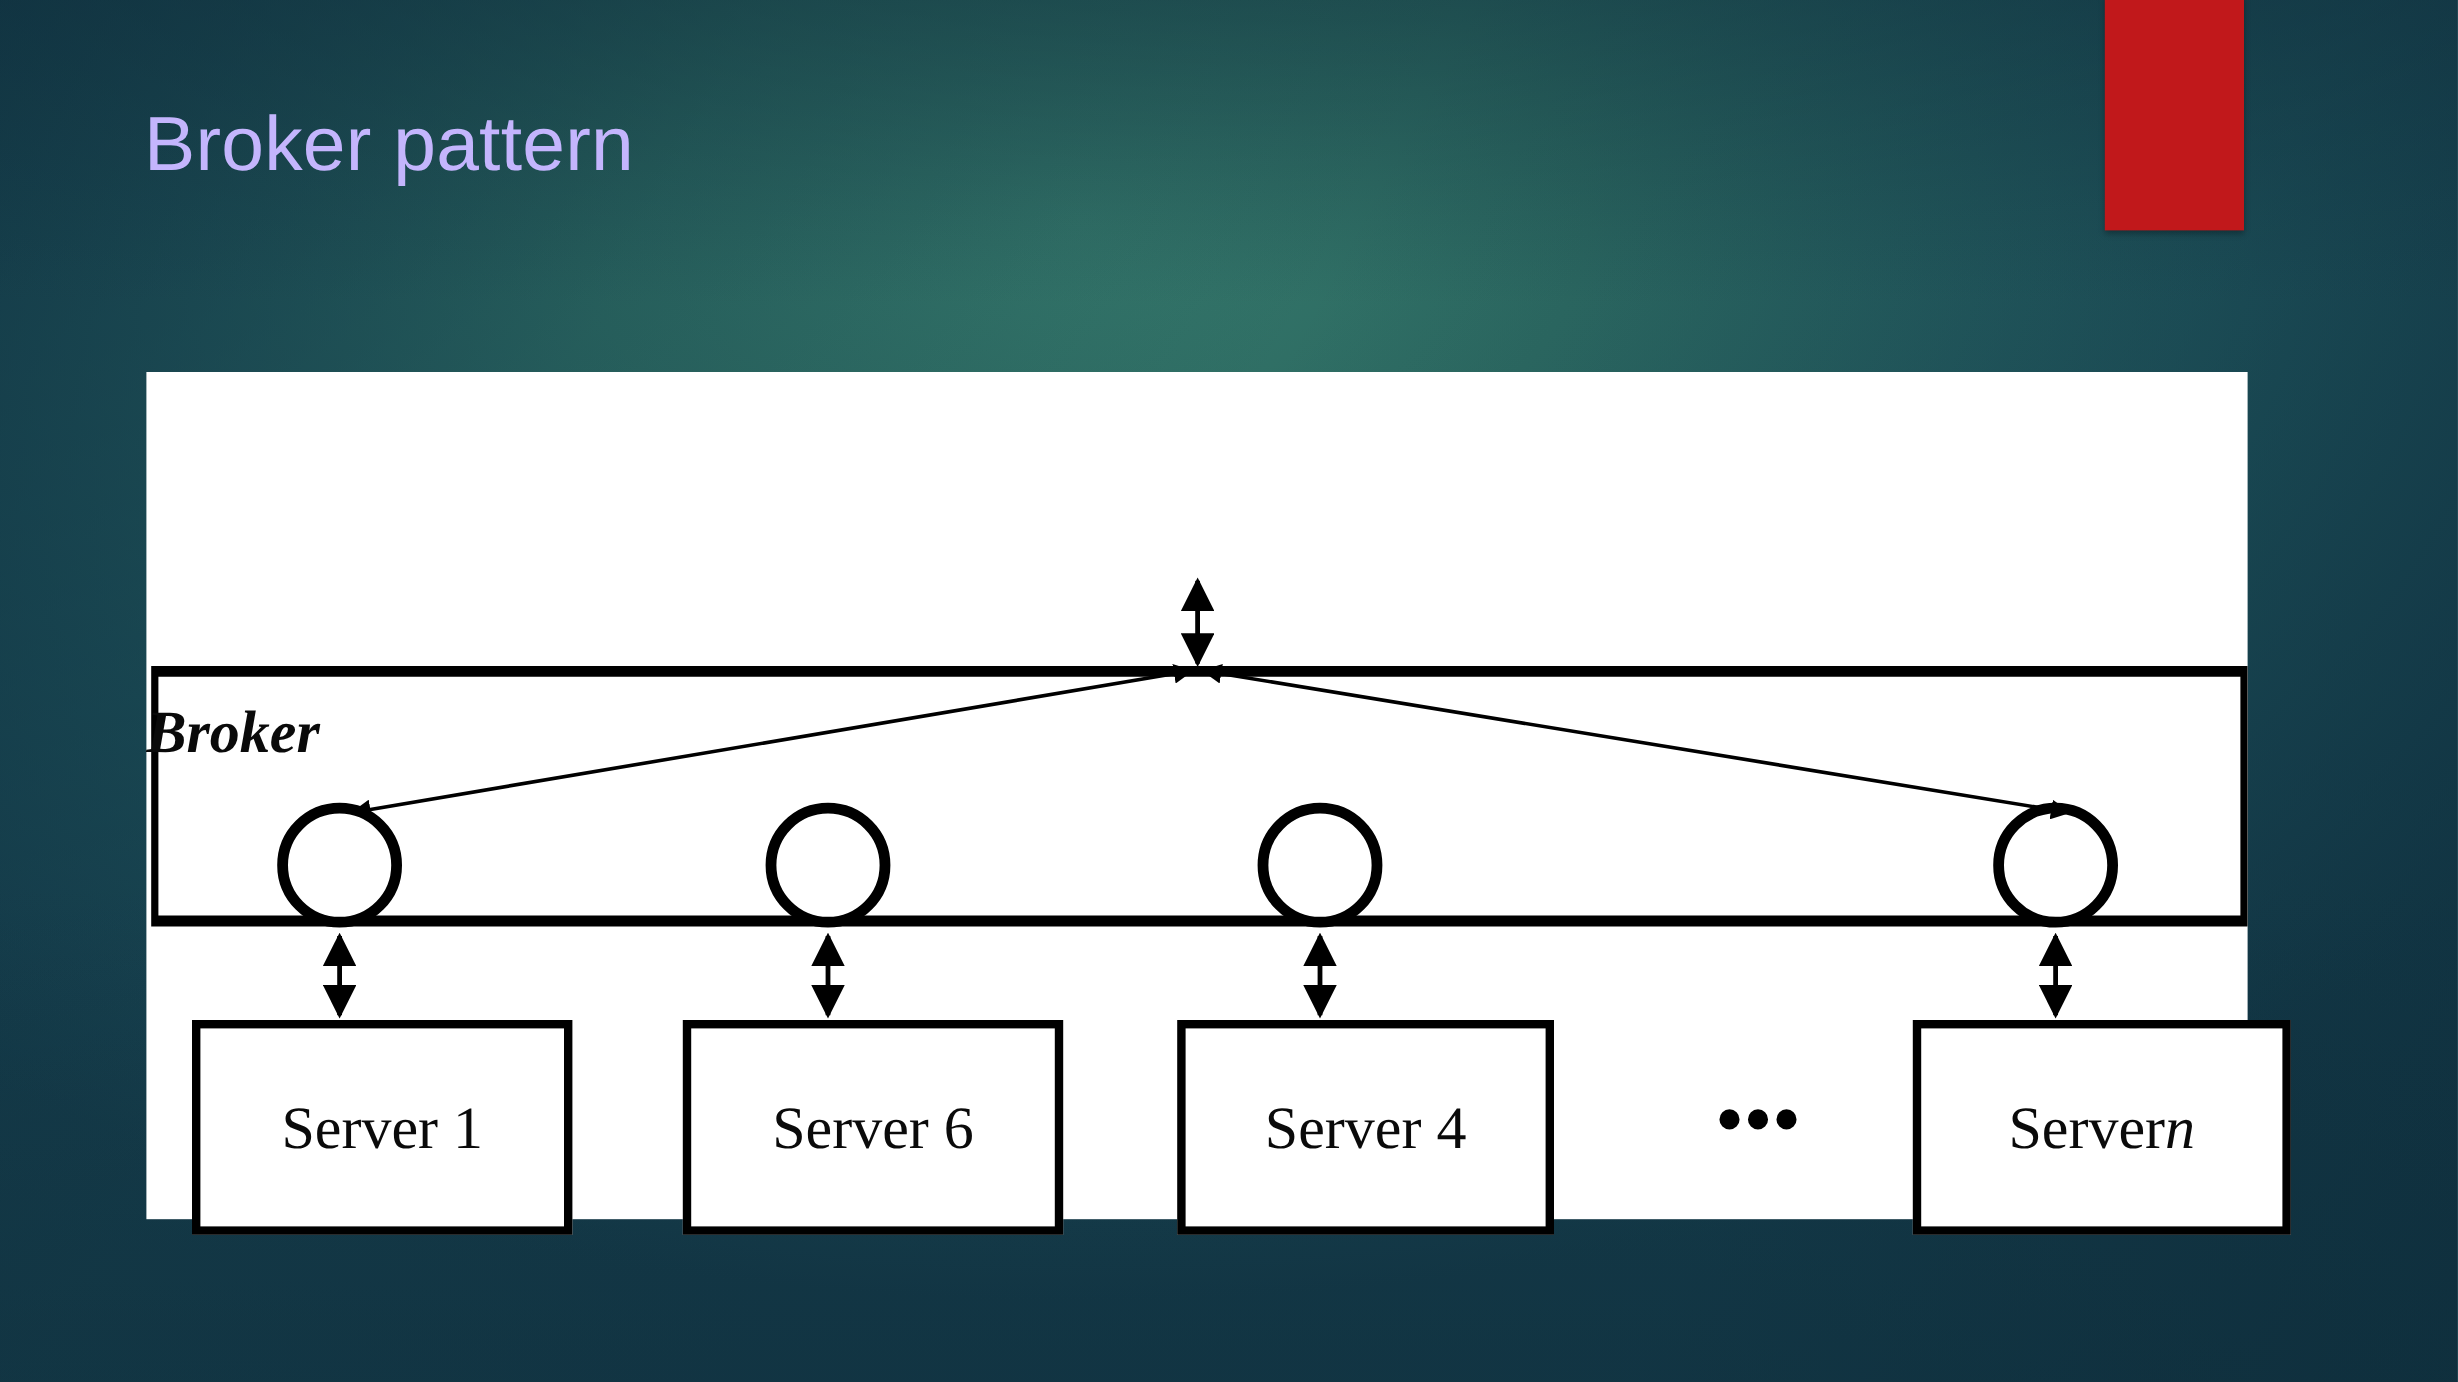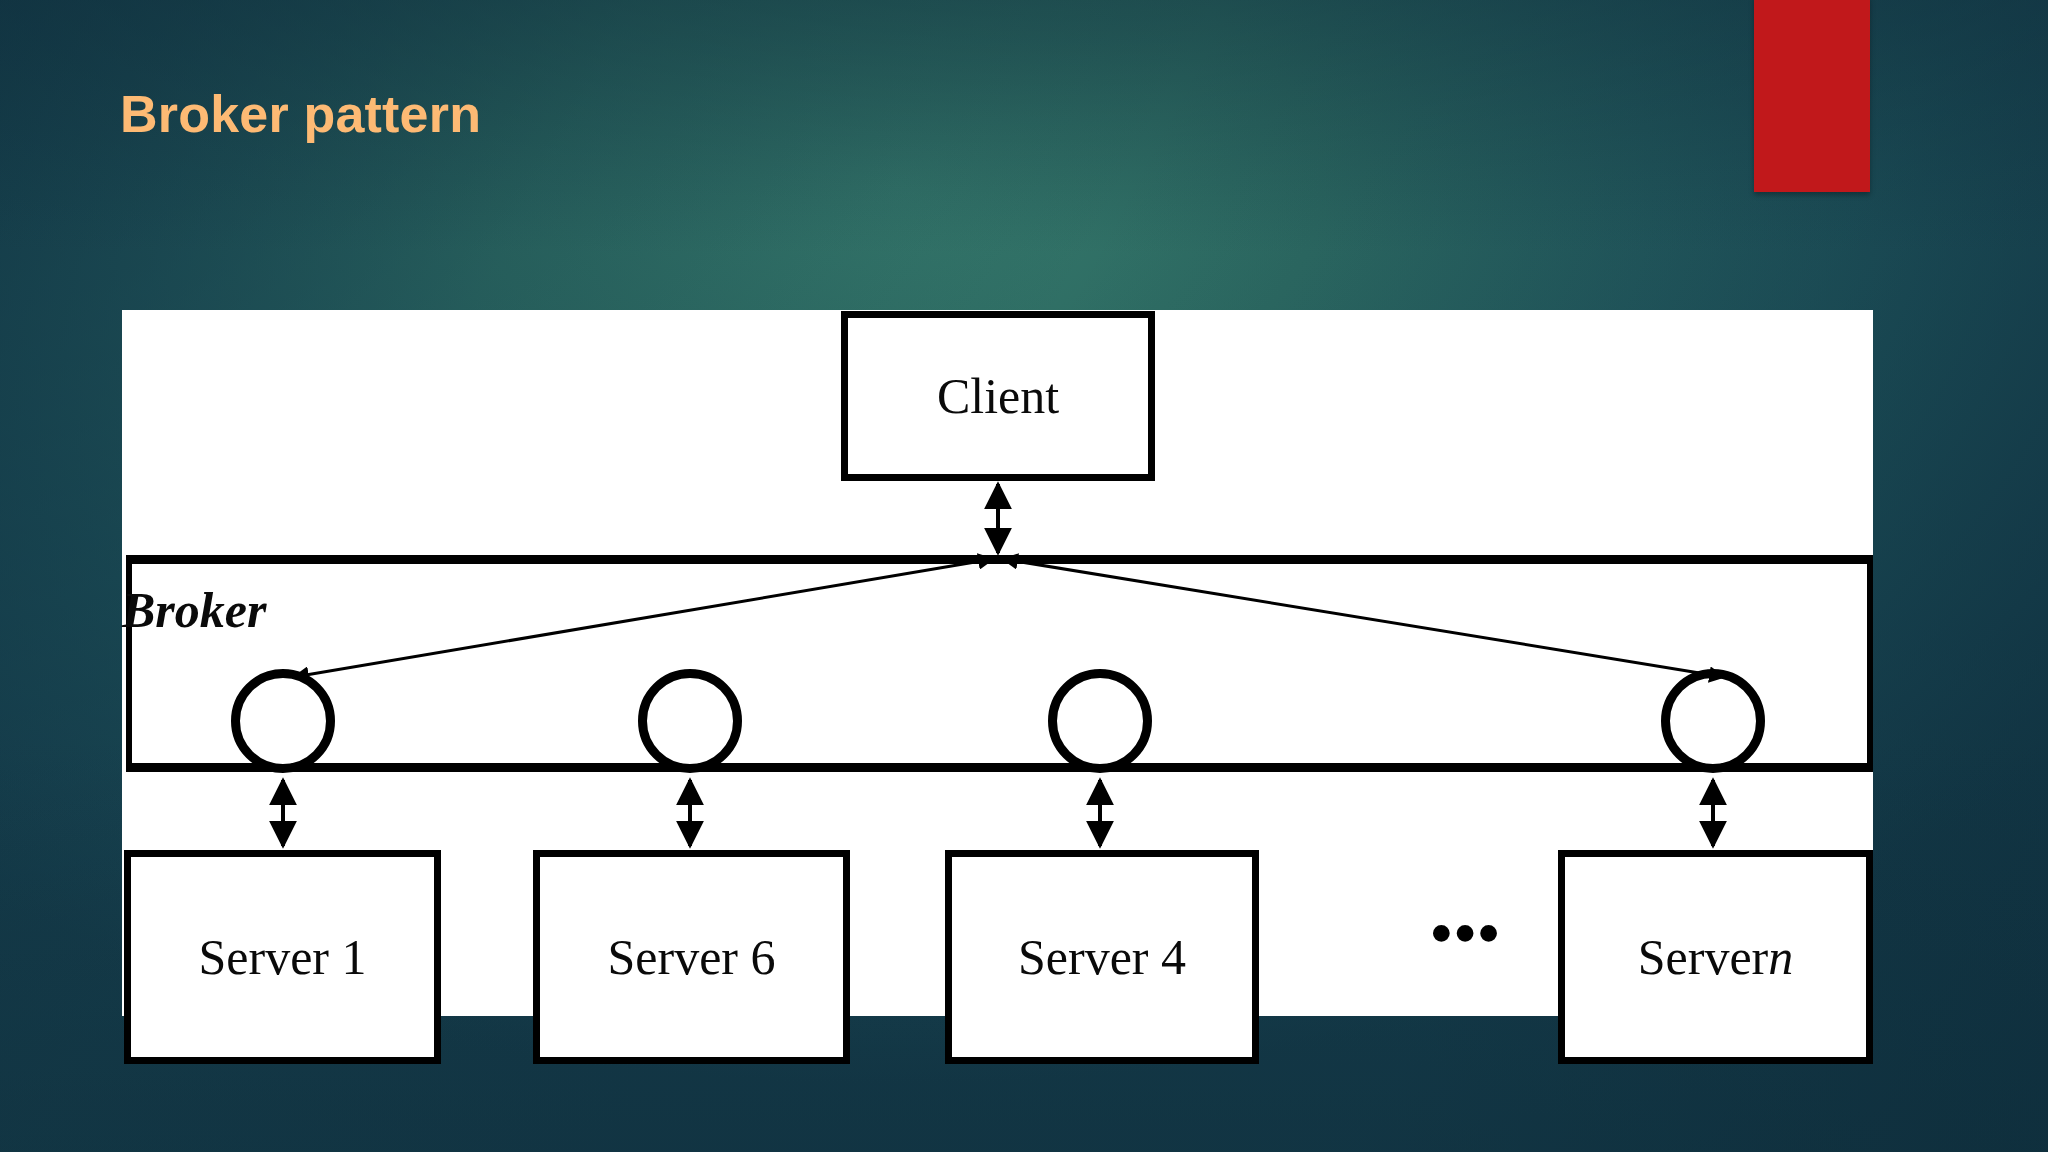--- a/index.html
+++ b/index.html
@@ -37,24 +37,24 @@
     position: absolute;
     left: 1754px; top: -4px;
     width: 116px; height: 196px;
     background: #C1181B;
     box-shadow: 0 3px 5px rgba(0,0,0,0.30);
   }
 
   .slide-title {
     position: absolute;
     left: 120px; top: 88px;
-    font-size: 52px;
-    font-weight: 700;
+    font-size: 64px;
+    font-weight: 400;
     letter-spacing: 0.2px;
-    color: #fdba74;
+    color: #c4b5fd;
     white-space: nowrap;
     line-height: 1;
   }
 
   
   .diagram {
     position: absolute;
     left: 122px; top: 310px;
     width: 1751px; height: 706px;
     background: #ffffff;
@@ -107,21 +107,21 @@
   .node-circle {
     position: absolute;
     width: 104px; height: 104px;
     border: 9px solid #000;
     border-radius: 50%;
     box-sizing: border-box;
     background: #ffffff;
   }
 
   
-  .server-box { top: 540px; height: 214px; }
+  .server-box { top: 540px; height: 179px; margin-left: 36px; }
 
   .ellipsis-dots {
     position: absolute;
     top: 592px;
     left: 1274px;
     width: 140px;
     text-align: center;
     font-family: "Liberation Serif", serif;
     font-size: 62px;
     font-weight: bold;
@@ -149,23 +149,20 @@
 
   <div class="accent-bar"></div>
 
   <div class="slide-title">Broker pattern</div>
 
   <div class="diagram">
 
     <div class="broker-band"></div>
     <div class="broker-label">Broker</div>
 
-    <div class="box client-box">
-      <span>Client</span>
-    </div>
 
     <div class="node-circle" style="left:109px; top:359px;"></div>
     <div class="node-circle" style="left:516px; top:359px;"></div>
     <div class="node-circle" style="left:926px; top:359px;"></div>
     <div class="node-circle" style="left:1539px; top:359px;"></div>
 
     <div class="box server-box" style="left:2px; width:317px;">
       <span>Server 1</span>
     </div>
     <div class="box server-box" style="left:411px; width:317px;">

